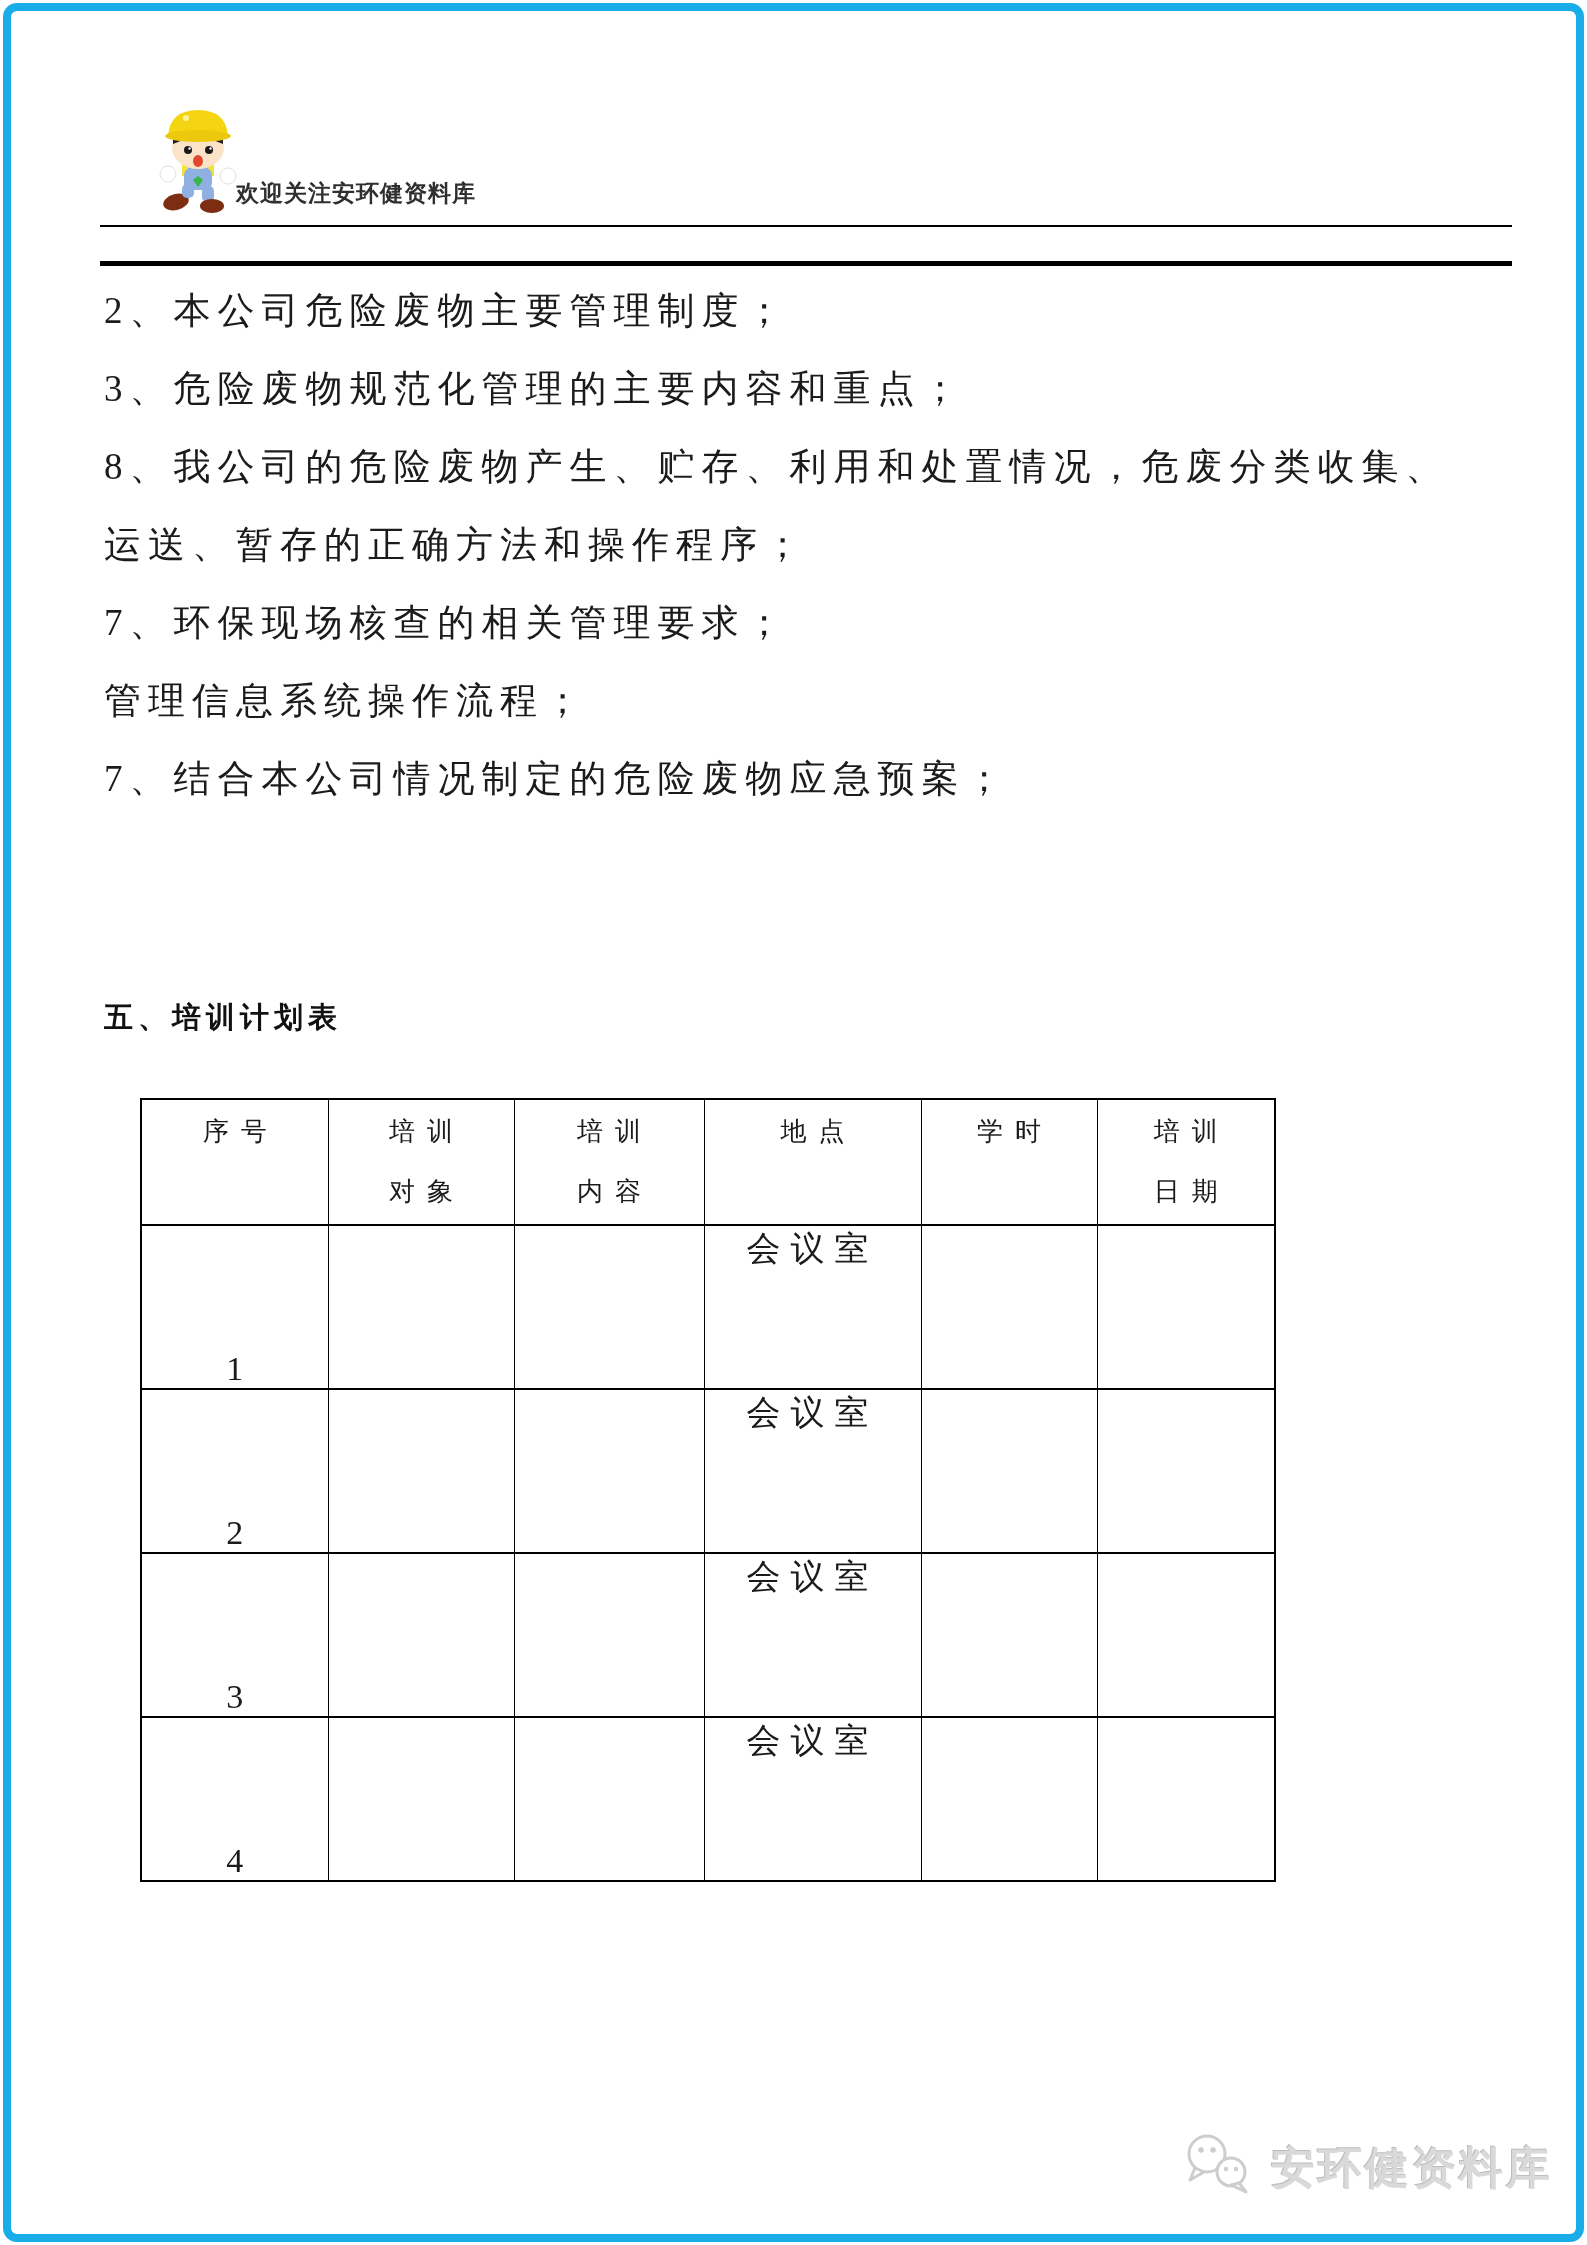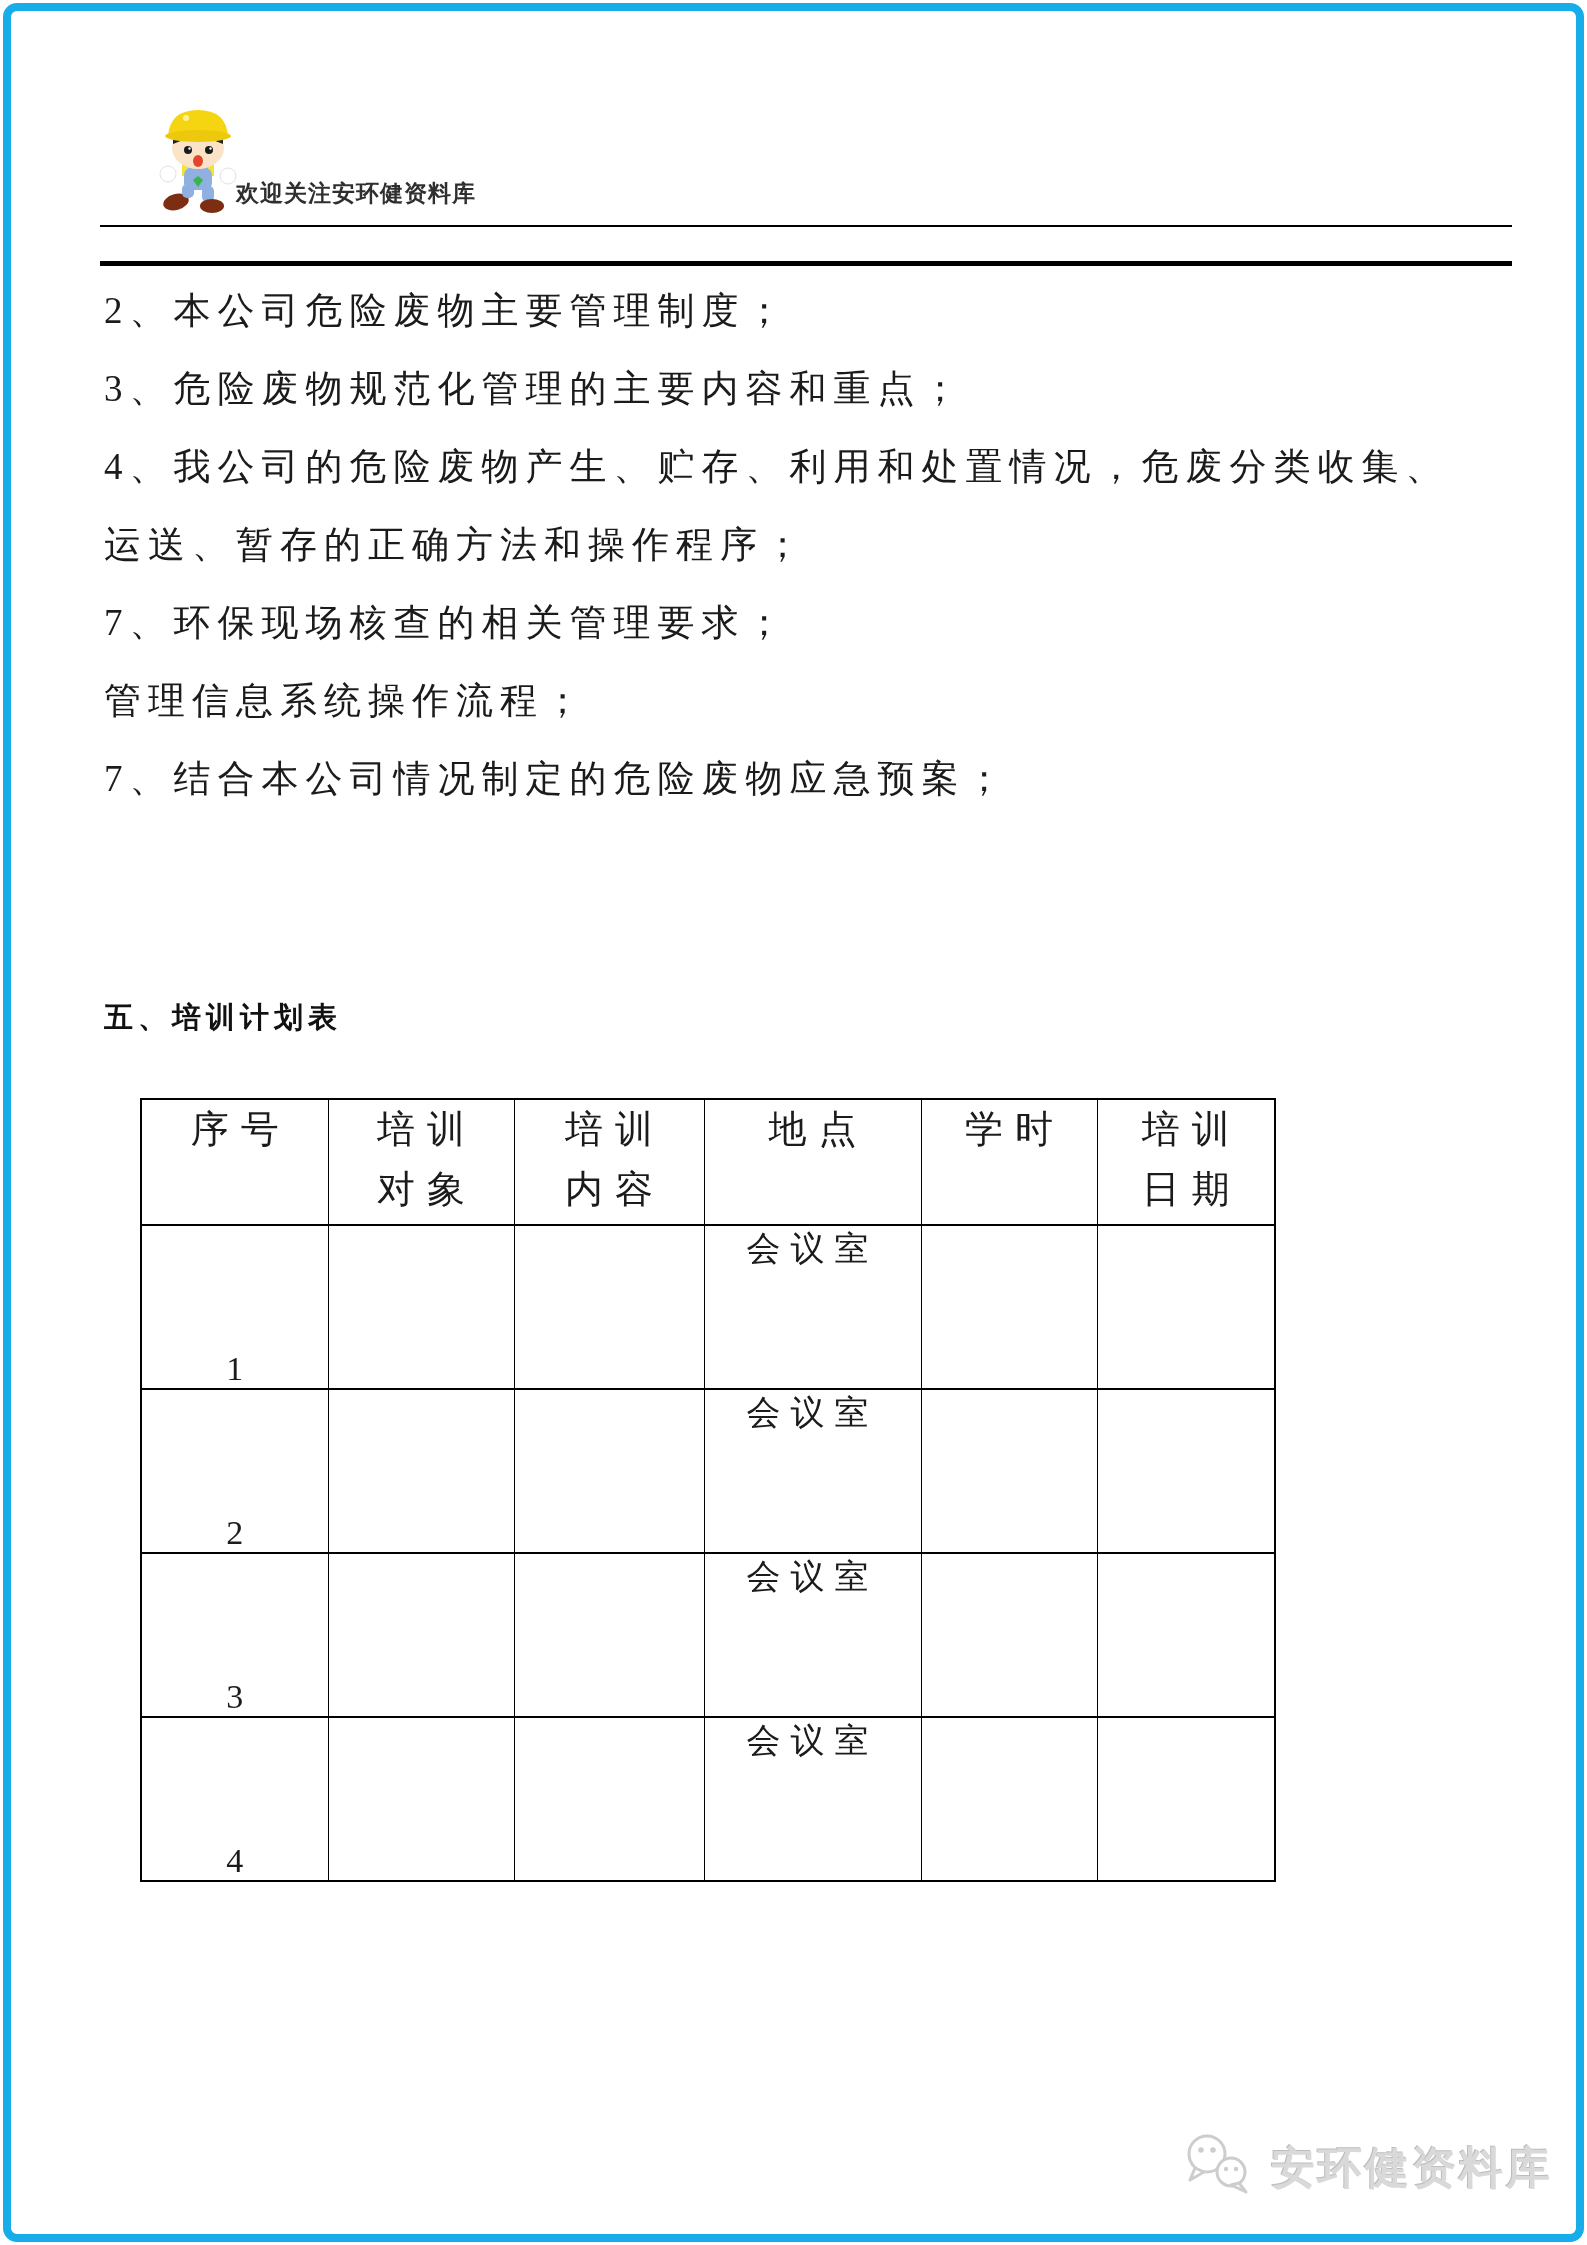--- a/index.html
+++ b/index.html
@@ -46,21 +46,21 @@
     width:1134px;
     border-collapse:collapse; table-layout:fixed;
     border:2px solid #000;
   }
   .plan-table th, .plan-table td {
     border:1px solid #000;
     border-top:2px solid #000;
     border-bottom:2px solid #000;
     padding:0;
   }
-  .th-cell { height:124px; vertical-align:top; font-weight:normal; font-size:38px;font-family:Liberation Mono, monospace; }
+  .th-cell { height:124px; vertical-align:top; font-weight:normal; font-size:26px; }
   .hline { height:57px; line-height:57px; letter-spacing:12px; padding-left:12px; margin-top:3px; }
   .td-no  { height:162px; vertical-align:bottom; text-align:center; font-size:34px; padding-bottom:16px; }
   .td-loc { vertical-align:top; text-align:center; font-size:34px; padding-top:8px; letter-spacing:10px; padding-left:10px; }
   .td-empty { vertical-align:top; }
 
   .footer-logo {
     position:absolute; top:2128px; right:34px;
     display:flex; align-items:center; gap:10px;
     z-index:5;
   }
@@ -104,21 +104,21 @@
     </svg>
   </div>
   <div class="brand-text">欢迎关注安环健资料库</div>
 
   <div class="rule-thin"></div>
   <div class="rule-thick"></div>
 
   <div class="body-text">
     <div class="body-line">2、本公司危险废物主要管理制度；</div>
     <div class="body-line">3、危险废物规范化管理的主要内容和重点；</div>
-    <div class="body-line">4、我公司的危险废物产生、贮存、利用和处置情况，危废分类收集、</div>
+    <div class="body-line">8、我公司的危险废物产生、贮存、利用和处置情况，危废分类收集、</div>
     <div class="body-line">运送、暂存的正确方法和操作程序；</div>
     <div class="body-line">7、环保现场核查的相关管理要求；</div>
     <div class="body-line">管理信息系统操作流程；</div>
     <div class="body-line">7、结合本公司情况制定的危险废物应急预案；</div>
   </div>
 
   <div class="section-heading">五、培训计划表</div>
 
   <table class="plan-table">
     <colgroup>

